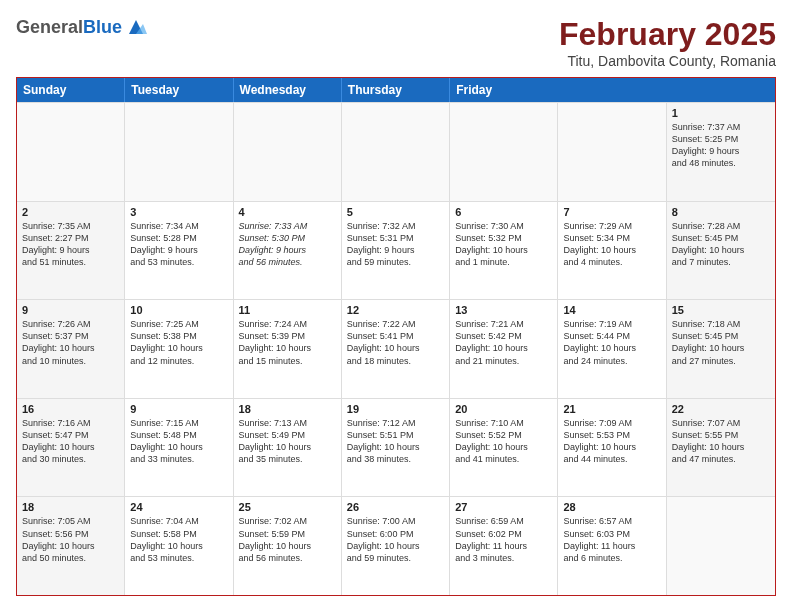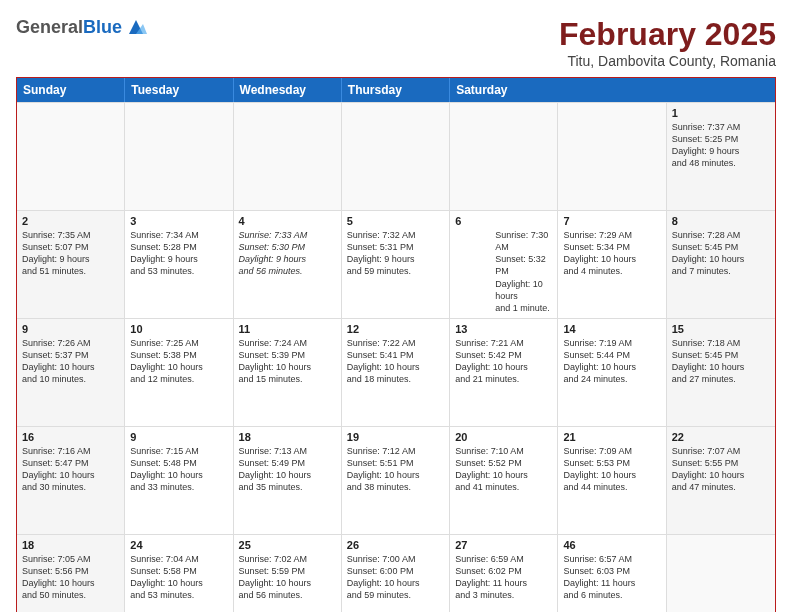--- a/index.html
+++ b/index.html
@@ -119,21 +119,21 @@
       <div class="location">Titu, Dambovita County, Romania</div>
     </div>
   </div>
 
   <div class="calendar">
     <div class="cal-header">
     <div class="cal-header-cell">Sunday</div>
         <div class="cal-header-cell">Tuesday</div>
         <div class="cal-header-cell">Wednesday</div>
         <div class="cal-header-cell">Thursday</div>
-        <div class="cal-header-cell">Saturday</div>
+        <div class="cal-header-cell">Friday</div>
       </div>
     <div class="cal-body">
     <div class="cal-row">
           <div class="cal-cell empty"></div>
           <div class="cal-cell empty"></div>
           <div class="cal-cell empty"></div>
           <div class="cal-cell empty"></div>
           <div class="cal-cell empty"></div>
           <div class="cal-cell empty"></div>
           <div class="cal-cell weekend">
@@ -141,21 +141,21 @@
             <div class="cell-info" style="white-space: pre-line;">Sunrise: 7:37 AM
 Sunset: 5:25 PM
 Daylight: 9 hours
 and 48 minutes.</div>
           </div>
         </div>
         <div class="cal-row">
           <div class="cal-cell weekend">
             <span class="day-num">2</span>
             <div class="cell-info" style="white-space: pre-line;">Sunrise: 7:35 AM
-Sunset: 5:07 PM
+Sunset: 2:27 PM
 Daylight: 9 hours
 and 51 minutes.</div>
           </div>
           <div class="cal-cell">
             <span class="day-num">3</span>
             <div class="cell-info" style="white-space: pre-line;">Sunrise: 7:34 AM
 Sunset: 5:28 PM
 Daylight: 9 hours
 and 53 minutes.</div>
           </div>
@@ -168,21 +168,21 @@
           </div>
           <div class="cal-cell">
             <span class="day-num">5</span>
             <div class="cell-info" style="white-space: pre-line;">Sunrise: 7:32 AM
 Sunset: 5:31 PM
 Daylight: 9 hours
 and 59 minutes.</div>
           </div>
           <div class="cal-cell">
             <span class="day-num">6</span>
-            <div class="cell-info" style="white-space: pre-line; margin-left: 40px;">Sunrise: 7:30 AM
+            <div class="cell-info" style="white-space: pre-line;">Sunrise: 7:30 AM
 Sunset: 5:32 PM
 Daylight: 10 hours
 and 1 minute.</div>
           </div>
           <div class="cal-cell">
             <span class="day-num">7</span>
             <div class="cell-info" style="white-space: pre-line;">Sunrise: 7:29 AM
 Sunset: 5:34 PM
 Daylight: 10 hours
 and 4 minutes.</div>
@@ -327,21 +327,21 @@
 and 59 minutes.</div>
           </div>
           <div class="cal-cell">
             <span class="day-num">27</span>
             <div class="cell-info" style="white-space: pre-line;">Sunrise: 6:59 AM
 Sunset: 6:02 PM
 Daylight: 11 hours
 and 3 minutes.</div>
           </div>
           <div class="cal-cell">
-            <span class="day-num">46</span>
+            <span class="day-num">28</span>
             <div class="cell-info" style="white-space: pre-line;">Sunrise: 6:57 AM
 Sunset: 6:03 PM
 Daylight: 11 hours
 and 6 minutes.</div>
           </div>
           <div class="cal-cell empty"></div>
         </div>
       </div>
   </div>
 </div>

